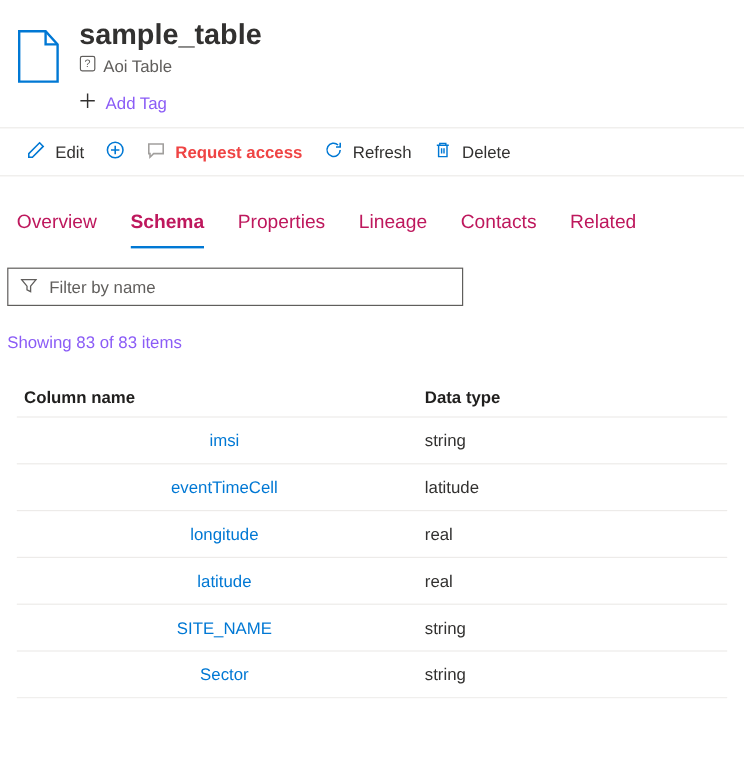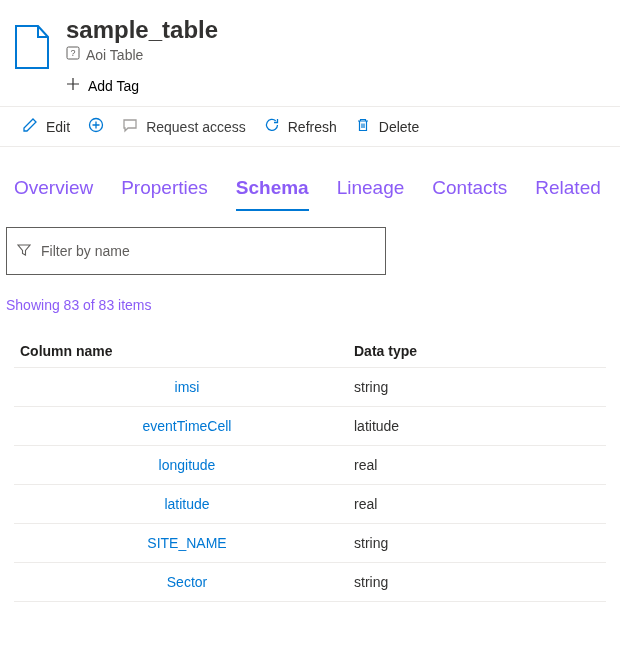--- a/index.html
+++ b/index.html
@@ -35,66 +35,66 @@
     margin-top: 4px;
     color: #605e5c;
     font-size: 14px;
   }
   .subtitle-row svg { width: 14px; height: 14px; }
   .add-tag {
     display: flex;
     align-items: center;
     gap: 8px;
     margin-top: 14px;
-    color: #000000;
+    color: #8b5cf6;
     font-size: 14px;
     cursor: pointer;
   }
   .add-tag svg { width: 14px; height: 14px; }
   .divider { height: 1px; background: #edebe9; }
   .toolbar {
     display: flex;
     align-items: center;
     gap: 18px;
     padding: 10px 22px;
   }
   .tbtn {
     display: inline-flex;
     align-items: center;
     gap: 8px;
     color: #323130;
     cursor: pointer;
     font-size: 14px;
   }
-  .tbtn.disabled { color: #404040; cursor: default; }
+  .tbtn.disabled { color: #ef4444; cursor: default; font-weight: bold; }
   .tbtn svg { width: 16px; height: 16px; }
   .tabs {
     display: flex;
     gap: 28px;
     padding: 14px 14px 0 14px;
     margin-top: 16px;
   }
   .tab {
     padding-bottom: 10px;
-    color: #8b5cf6;
-    font-size: 19px;
+    color: #be185d;
+    font-size: 16px;
     cursor: pointer;
     border-bottom: 2px solid transparent;
   }
   .tab.active {
     font-weight: 600;
     border-bottom-color: #0078d4;
   }
   .filter-wrap { padding: 16px 14px 0 6px; }
   .filter {
     display: flex;
     align-items: center;
     gap: 8px;
     border: 1px solid #605e5c;
-    height: 48px;
+    height: 32px;
     width: 380px;
     padding: 0 10px;
   }
   .filter input {
     border: none;
     outline: none;
     flex: 1;
     font-size: 14px;
     font-family: inherit;
     color: #323130;
@@ -185,22 +185,22 @@
           <path d="M3 4 H13 M5.5 4 V2.5 H10.5 V4 M4.5 4 V13.5 H11.5 V4 M7 6.5 V11 M9 6.5 V11" stroke="#0078d4" stroke-width="1.2" fill="none"></path>
         </svg></span>
     <span>Delete</span>
   </div>
 </div>
 
 <div class="divider"></div>
 
 <div class="tabs">
   <div class="tab">Overview</div>
+  <div class="tab active">Schema</div>
   <div class="tab">Properties</div>
-  <div class="tab active">Schema</div>
   <div class="tab">Lineage</div>
   <div class="tab">Contacts</div>
   <div class="tab">Related</div>
 </div>
 
 <div class="filter-wrap">
   <div class="filter">
     <span><svg viewBox="0 0 14 14">
           <path d="M1 2 H13 L8.5 7.5 V12 L5.5 10.5 V7.5 Z" stroke="#605e5c" stroke-width="1.1" fill="none"></path>
         </svg></span>

